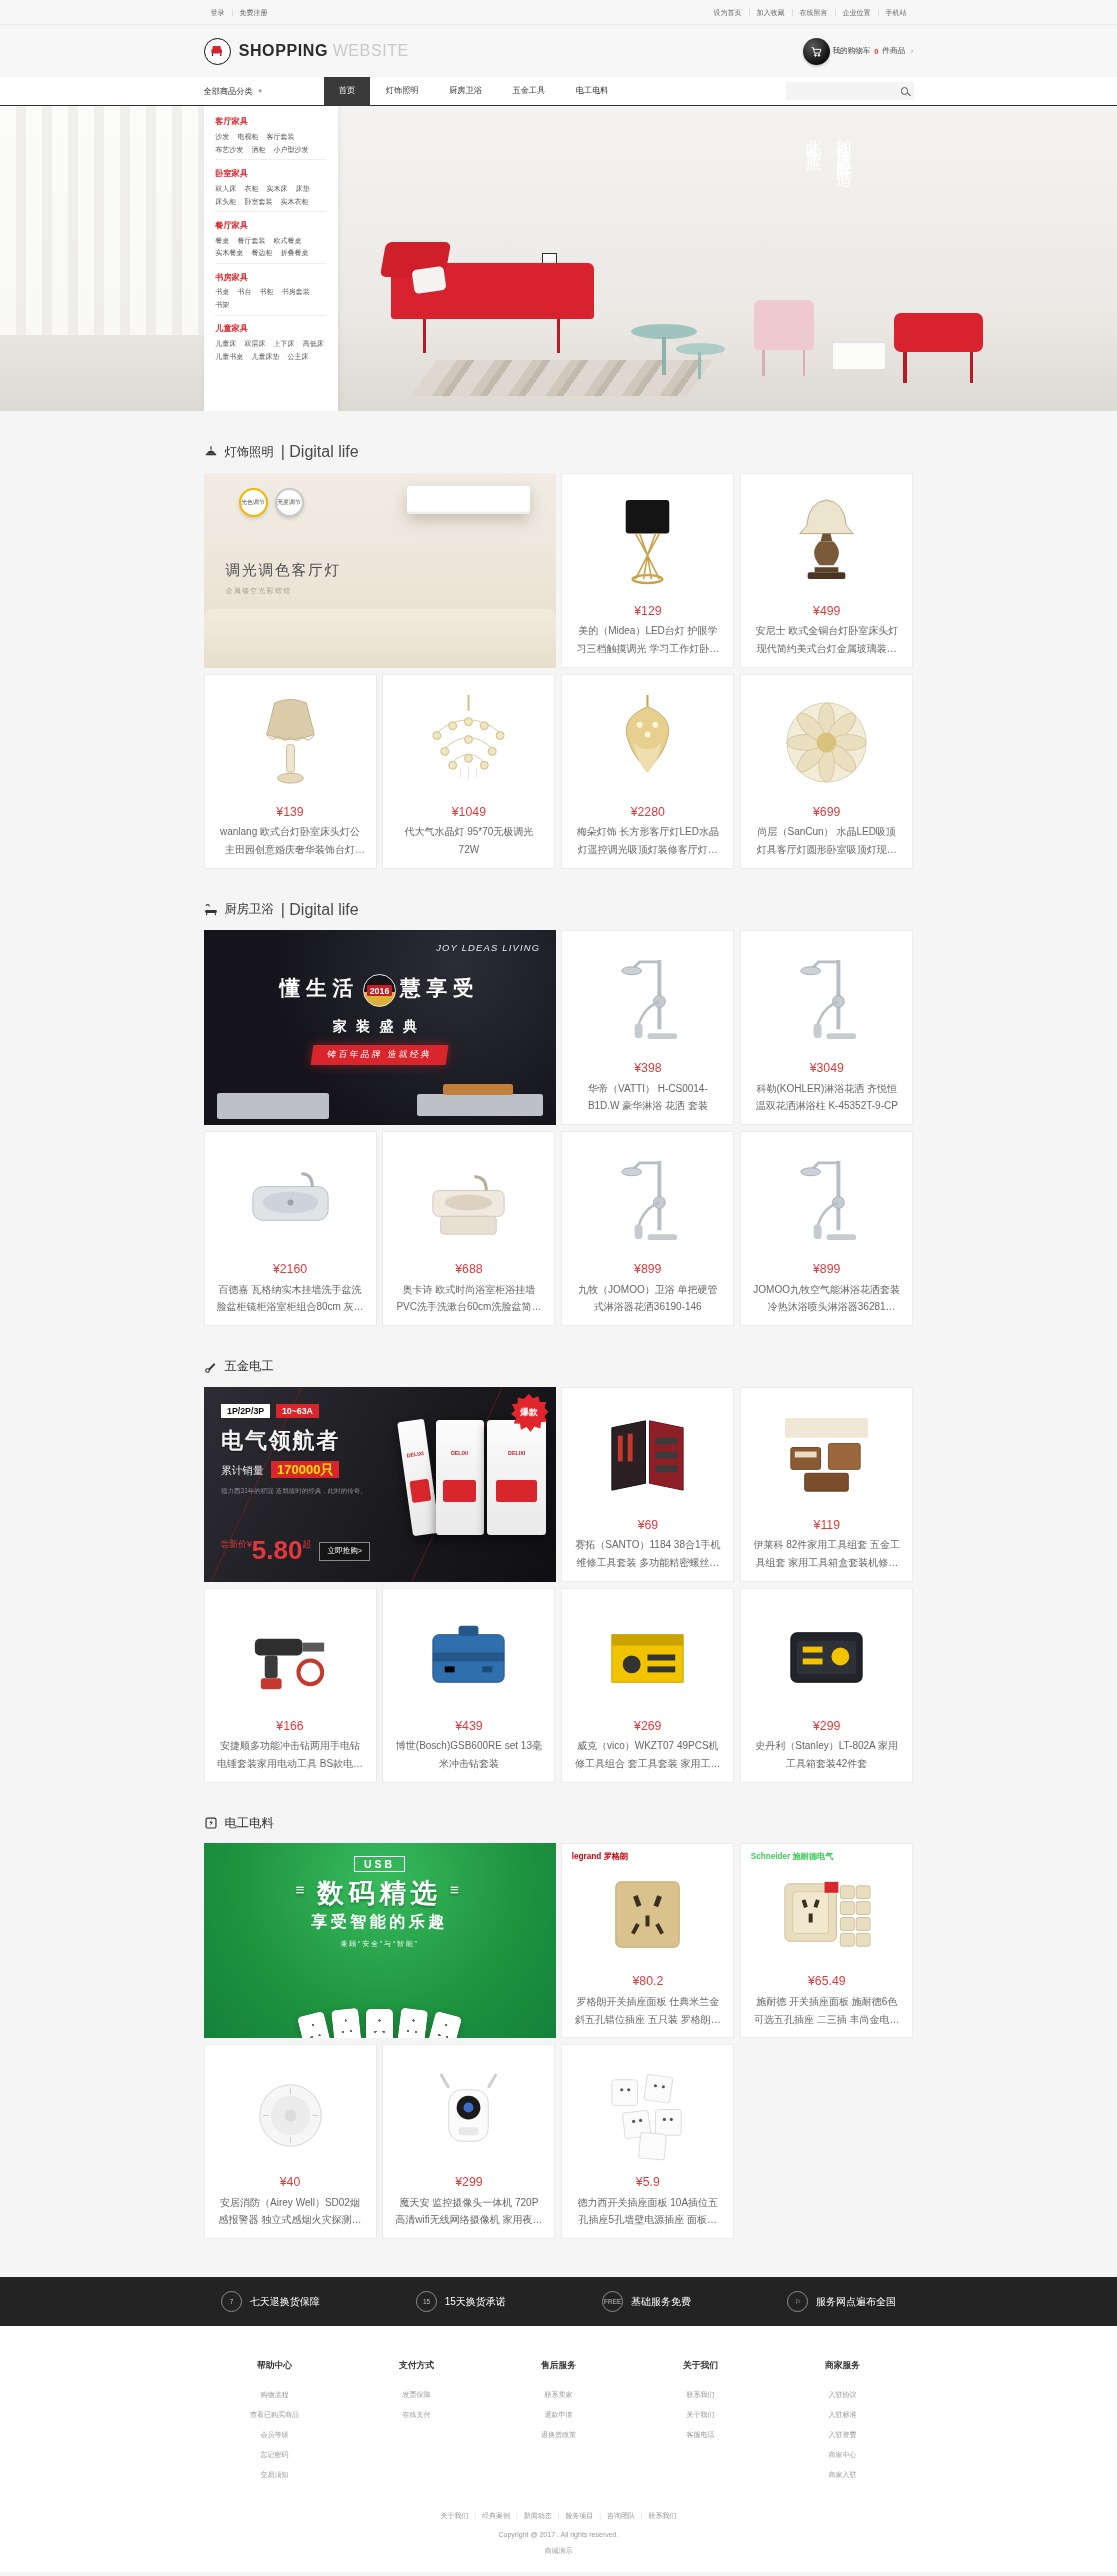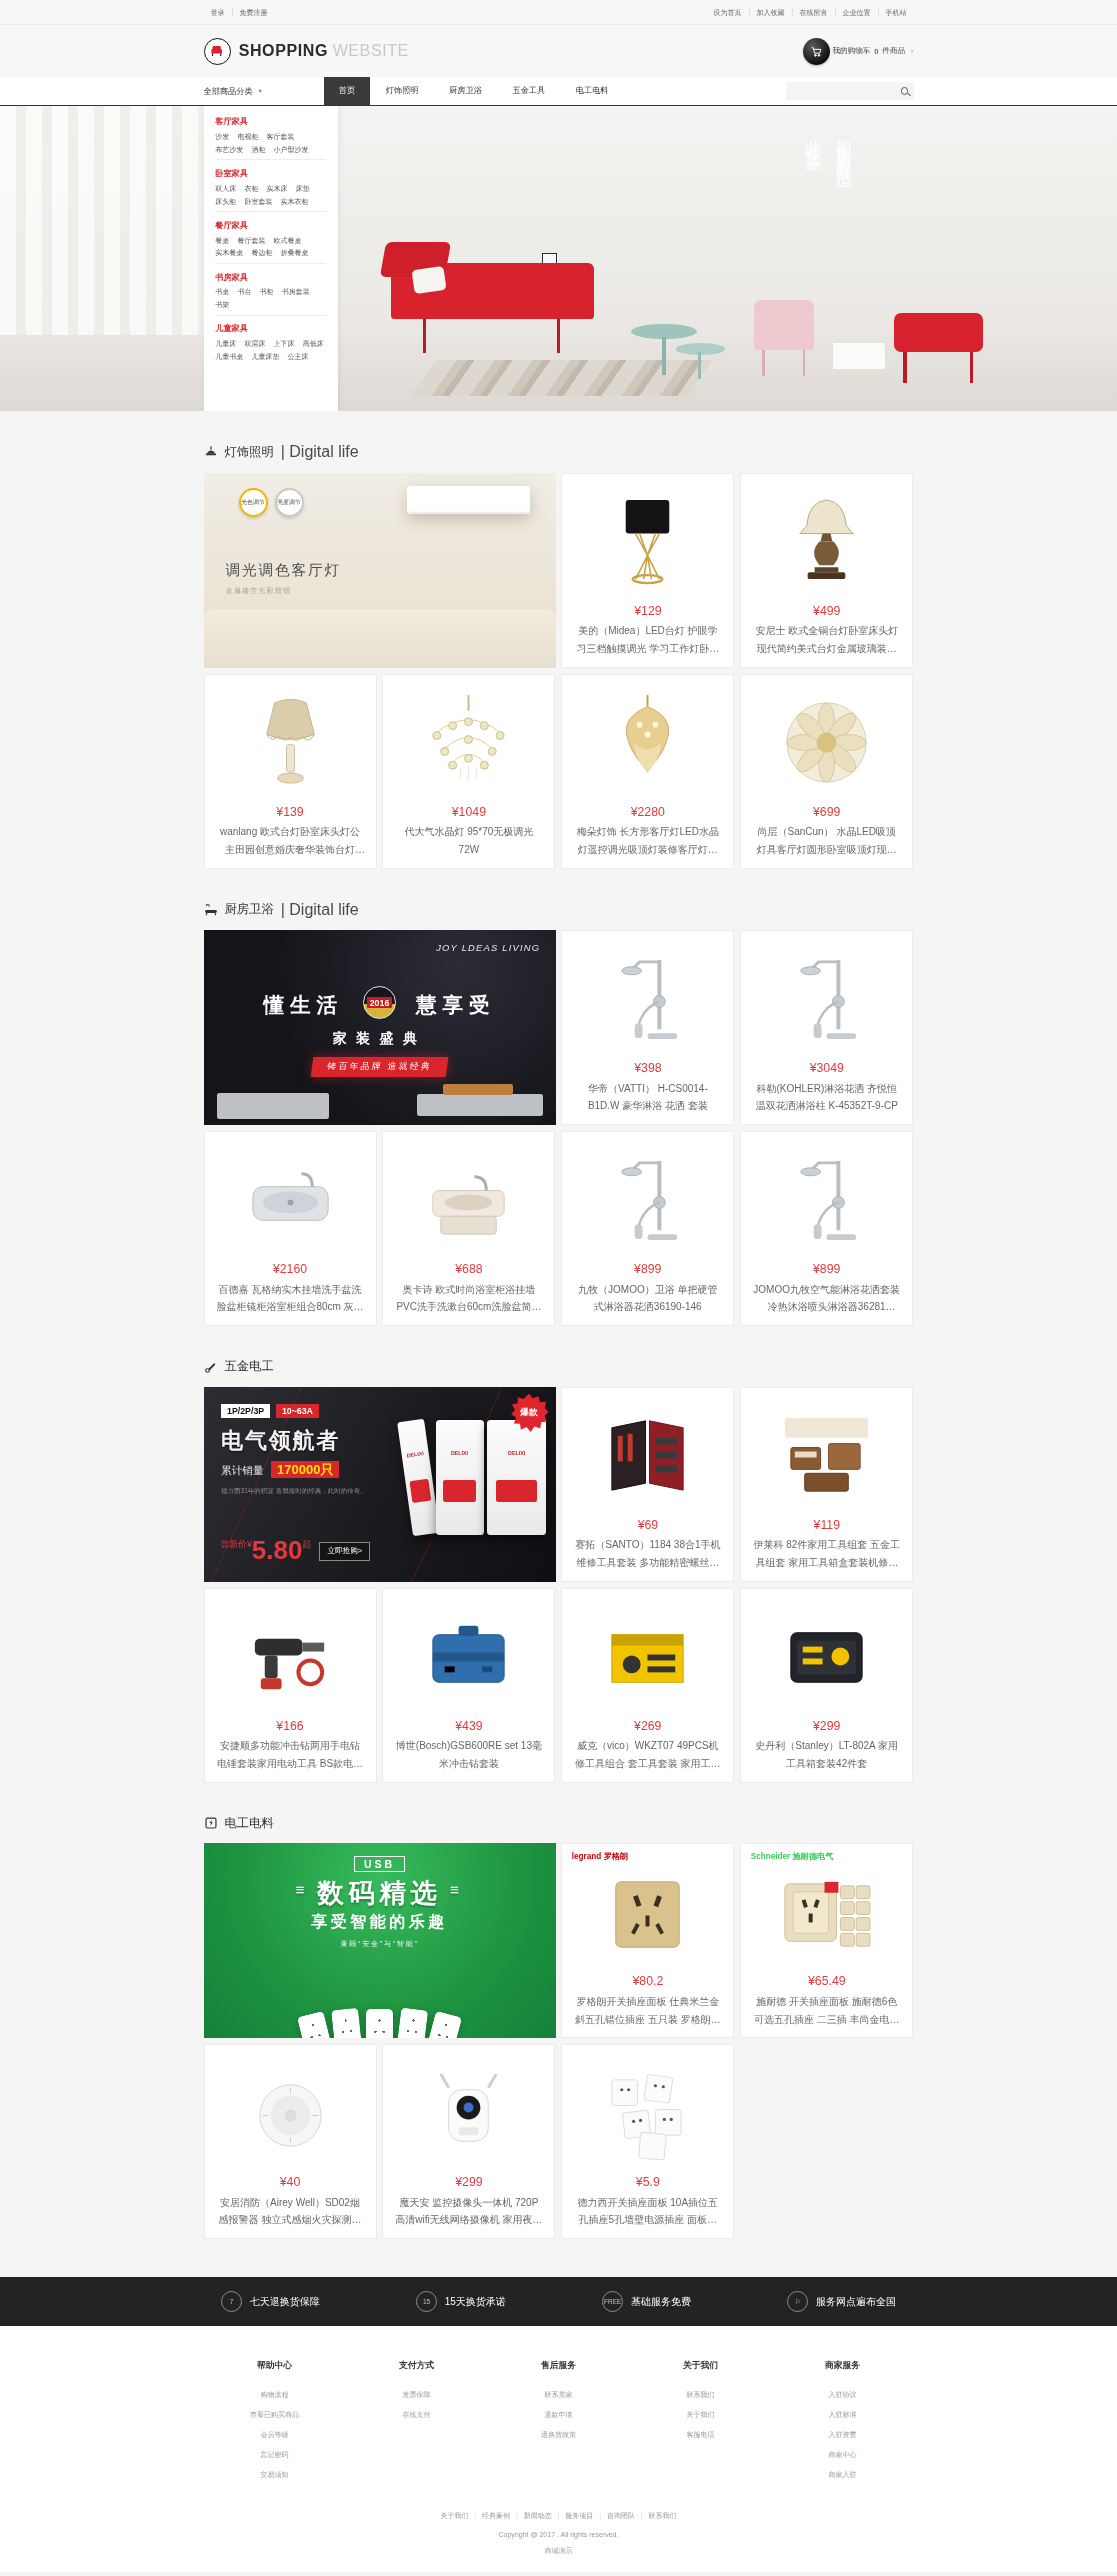--- a/index.html
+++ b/index.html
@@ -104,21 +104,21 @@
   .ring-g{border:2.9px solid #c9c9c9}
   .ban1-text{position:absolute;left:22px;top:88px}
   .ban1-title{font-size:14.7px;color:#4c4c4c;letter-spacing:1.8px}
   .ban1-sub{font-size:7px;color:#a9a093;margin-top:5.9px;letter-spacing:1.2px}
   .ban1-sofa{position:absolute;left:0;right:0;bottom:0;height:59px;border-radius:9.4px 9.4px 0 0;
     background:linear-gradient(#f2ecdf,#e7dfcd),repeating-linear-gradient(90deg,transparent 0 114px,#dcd2bd 114px 117px)}
 
   
   .ban2{background:radial-gradient(circle at 72% 18%,#2c2c35,#14141a 62%);color:#fff;text-align:center}
   .ban2-tag{position:absolute;right:15.3px;top:11.7px;font-style:italic;font-size:9.4px;color:#e9e9e9;letter-spacing:1.2px}
-  .ban2-main{margin-top:56px;display:flex;align-items:flex-end;justify-content:center;gap:20px}
+  .ban2-main{margin-top:44px;display:flex;align-items:flex-start;justify-content:center;gap:4px}
   .ban2-big{font-size:20.6px;font-weight:bold;letter-spacing:5.9px}
   .ban2-year{width:33px;height:33px;border-radius:50%;border:1.8px solid #e8e8e8;background:linear-gradient(#15151a 55%,#d8b23a 55%);display:flex;align-items:center;justify-content:center;flex:none}
   .ban2-year i{font-style:normal;background:#c41d22;color:#fff;font-size:8.8px;font-weight:bold;padding:0.6px 2.9px;border-radius:1.2px}
   .ban2-sub{font-size:14px;font-weight:bold;letter-spacing:9.4px;margin-top:10.6px}
   .ban2-ribbon{display:inline-block;background:#d9252c;color:#fff;font-size:8.8px;letter-spacing:2.3px;padding:4.1px 15.3px;margin-top:9.4px;transform:skewX(-8deg);box-shadow:0 0 10.6px rgba(217,37,44,.5)}
   .ban2-shelf{position:absolute;background:#cfd4d8;opacity:.9;border-radius:2.3px}
   .ban2-shelf.s1{left:13px;bottom:5.9px;width:112px;height:26px}
   .ban2-shelf.s2{right:13px;bottom:9.4px;width:126px;height:22px}
   .ban2-shelf.s2::after{content:"";position:absolute;left:26px;top:-9.4px;width:70px;height:10.6px;background:#d28a3f;border-radius:2.3px}
 

